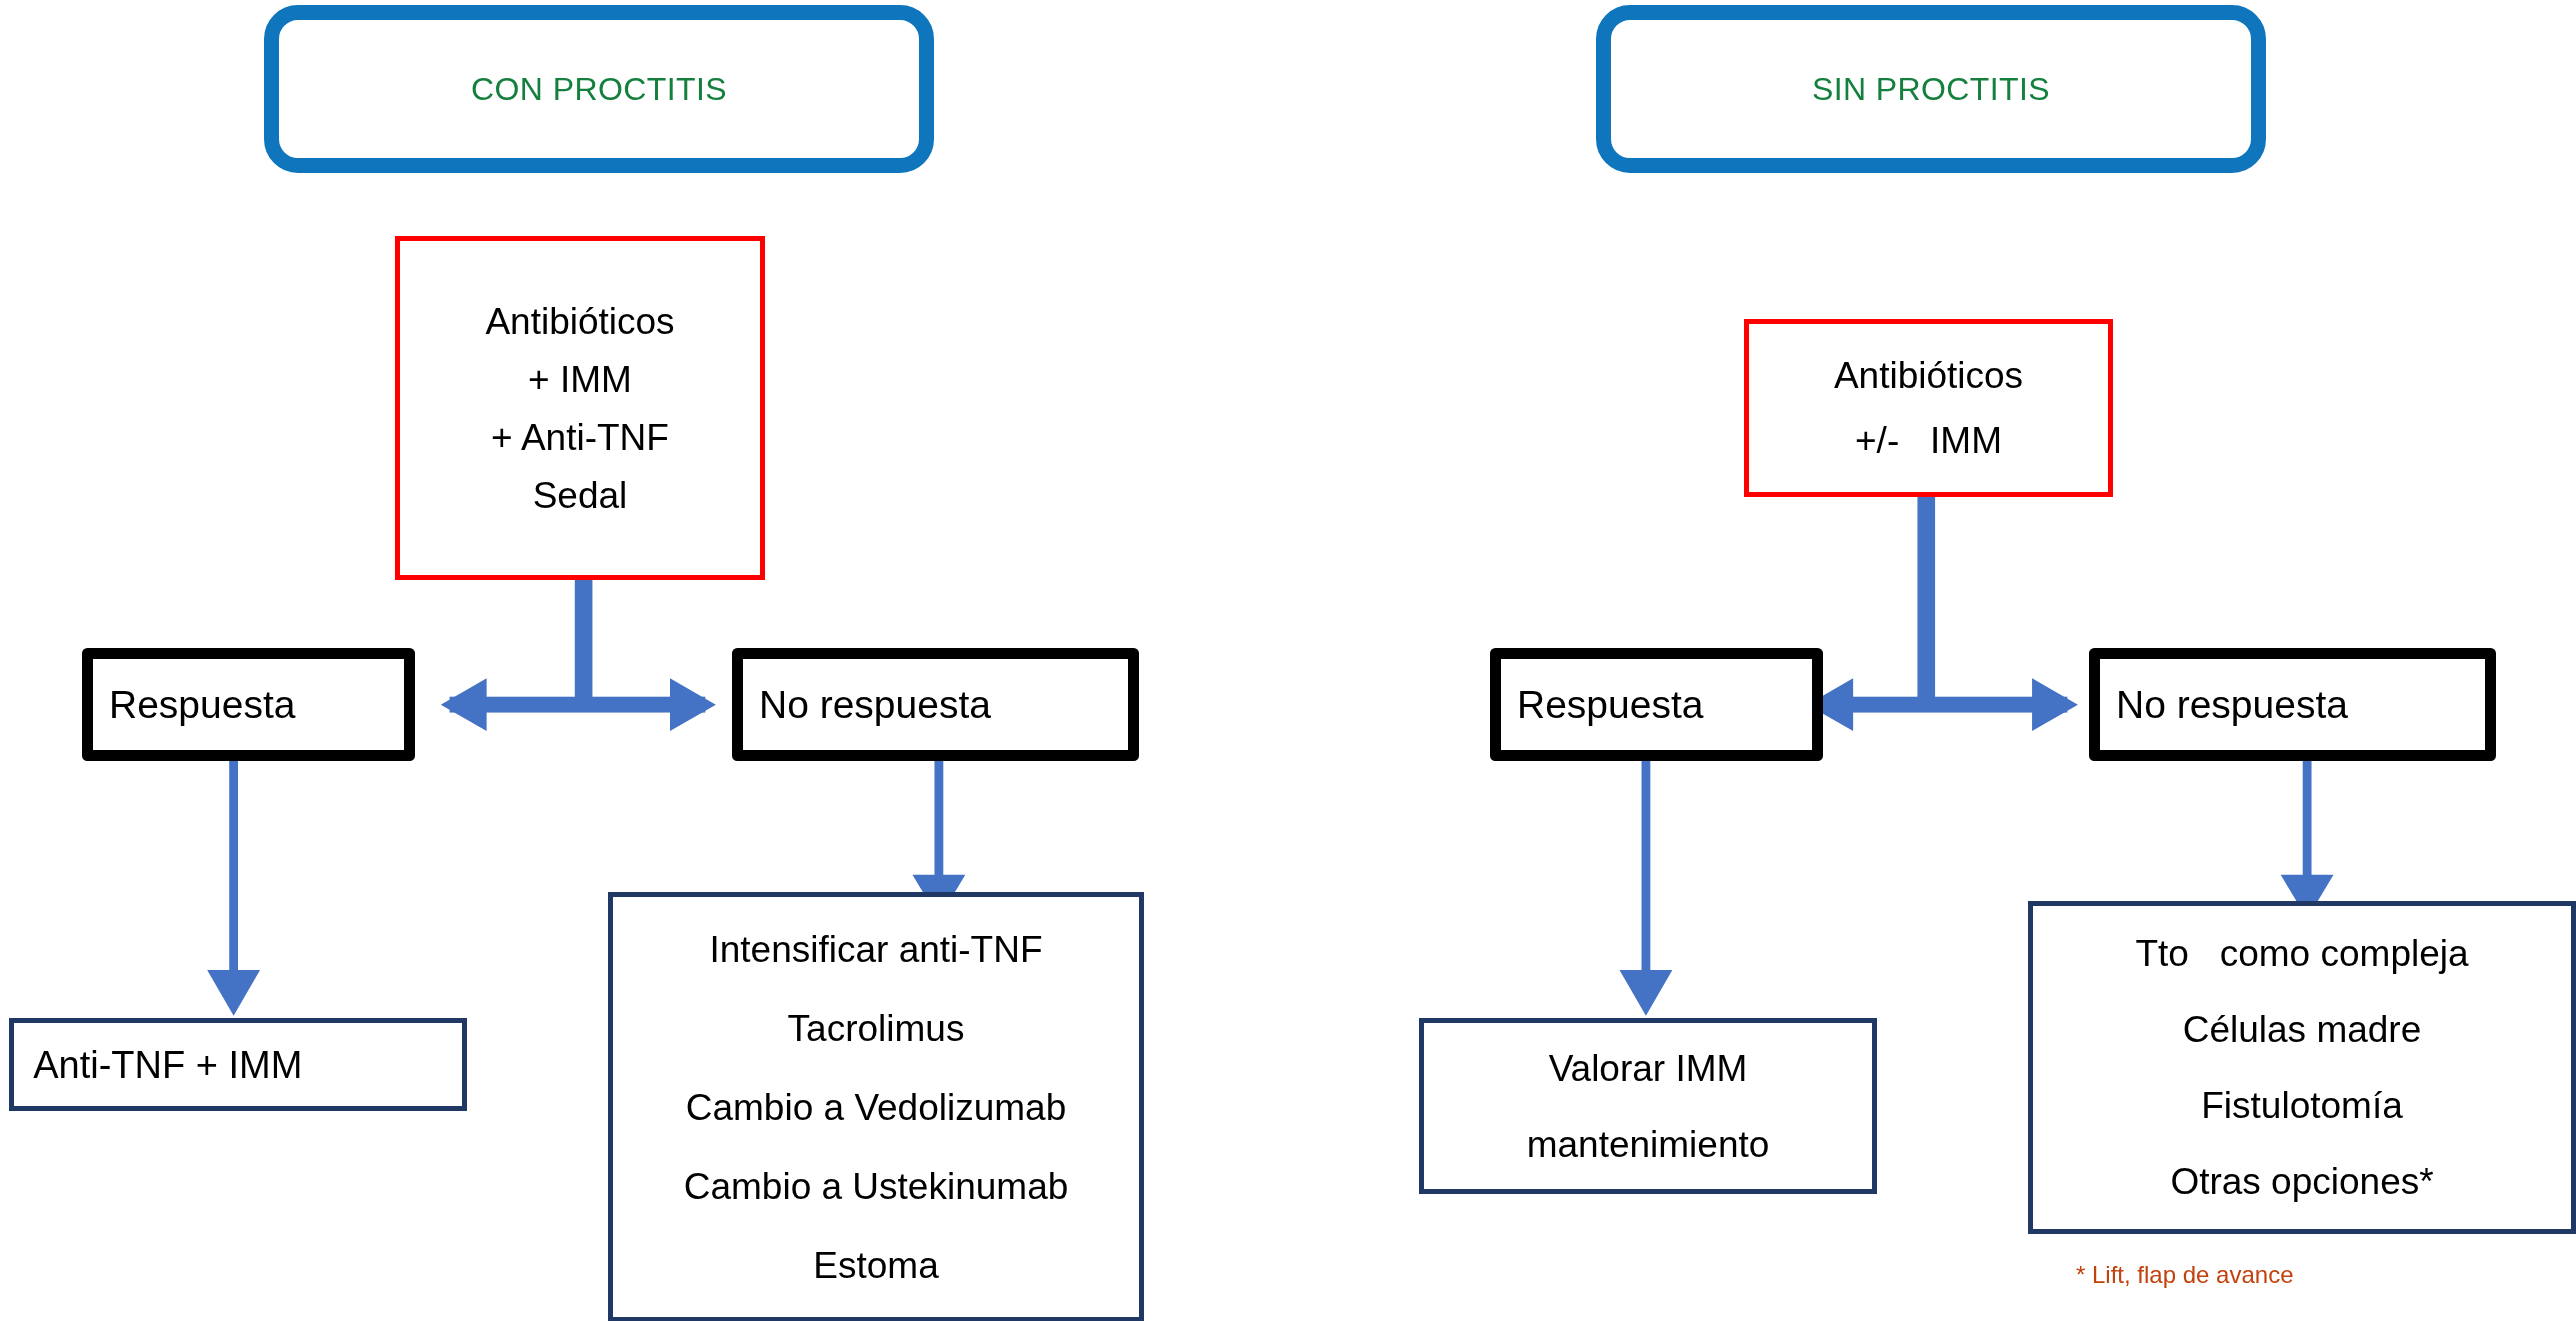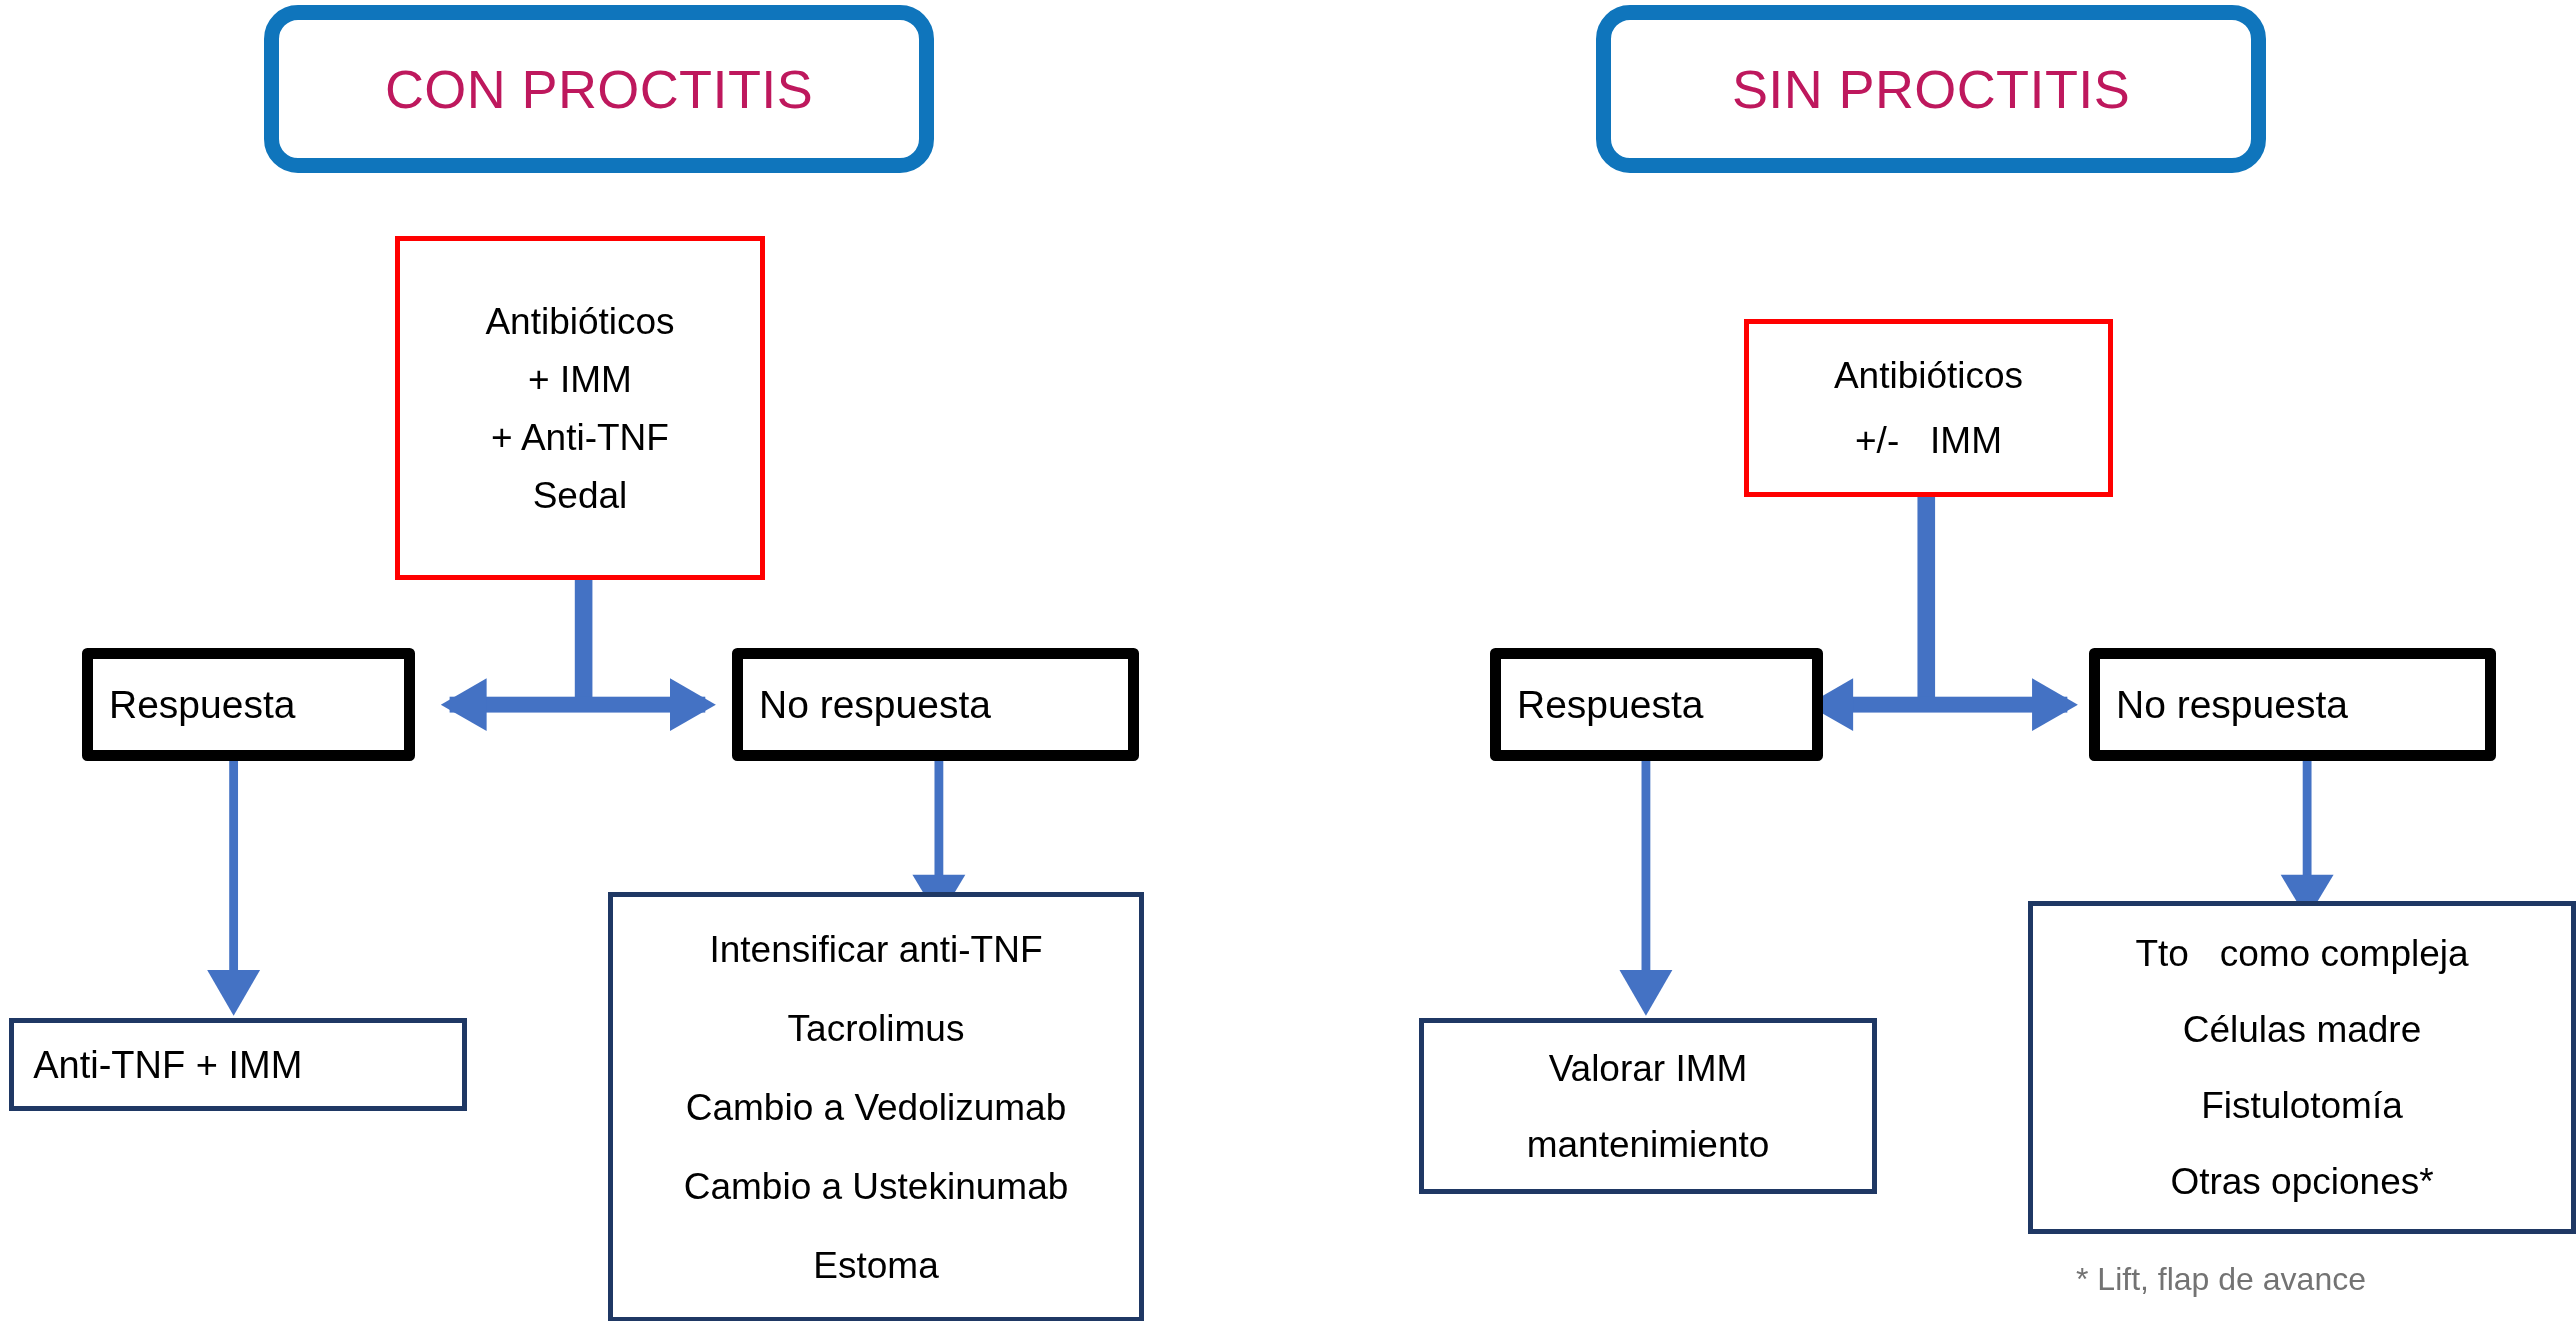--- a/index.html
+++ b/index.html
@@ -27,23 +27,23 @@
 
   
   .header-pill {
     border: 15px solid #0F75BC;
     border-radius: 34px;
     display: flex;
     align-items: center;
     justify-content: center;
   }
   .header-pill .txt {
-    font-size: 54px;
+    font-size: 32px;
     letter-spacing: 0.4px;
-    color: #be185d;
+    color: #15803d;
     white-space: nowrap;
   }
 
   
   .red-box {
     border: 5.3px solid #FF0000;
     display: flex;
     flex-direction: column;
     justify-content: center;
     align-items: center;
@@ -84,23 +84,23 @@
   }
   .navy-box.single .line { font-size: 38px; }
   .navy-box.left-text {
     align-items: flex-start;
   }
   .navy-box.left-text .line { padding-left: 19.4px; }
 
   
   .footnote {
     position: absolute;
-    font-size: 32px;
+    font-size: 24px;
     white-space: nowrap;
-    color: #737373;
+    color: #c2410c;
   }
 
   
   #connectors {
     position: absolute;
     left: 0;
     top: 0;
     width: 2576px;
     height: 1322px;
     pointer-events: none;

